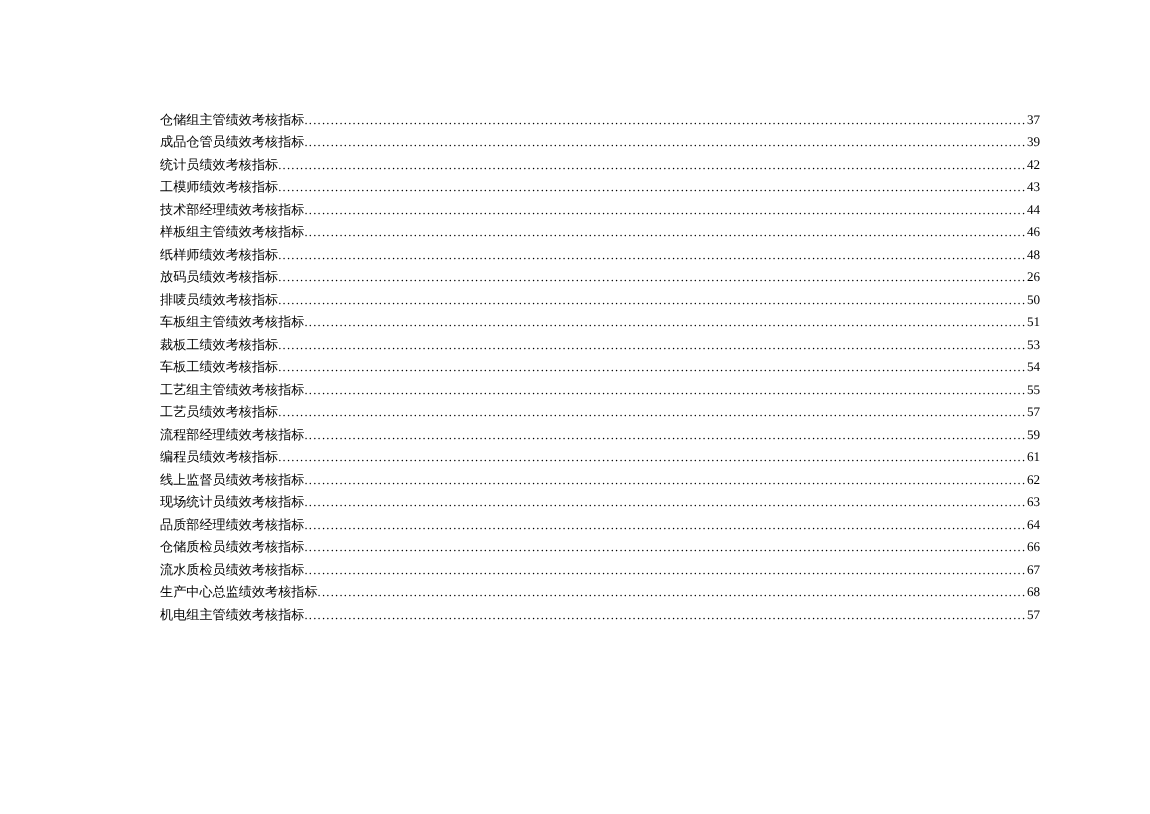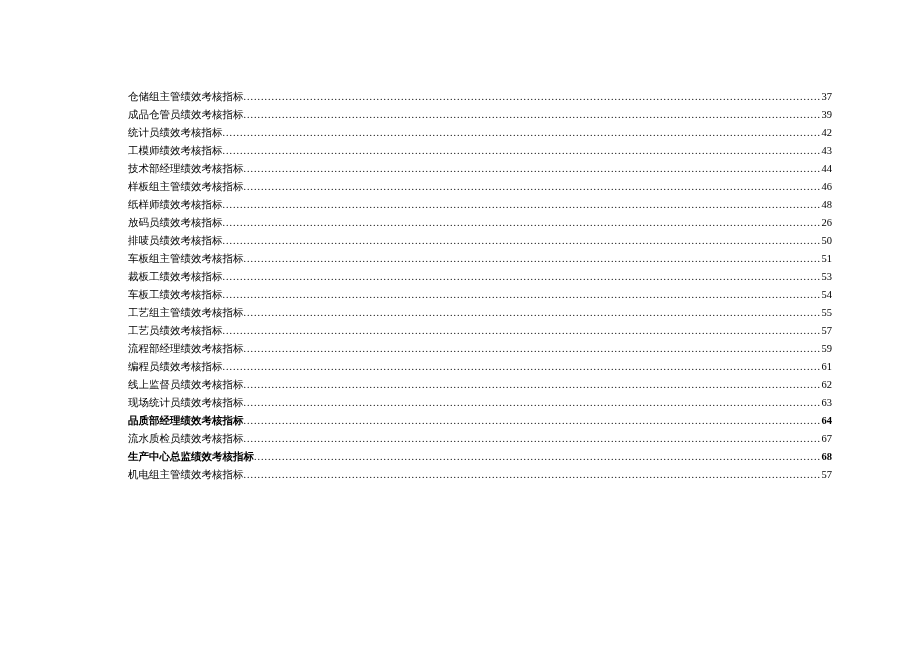--- a/index.html
+++ b/index.html
@@ -20,21 +20,21 @@
     .toc-entry {
       display: flex;
       align-items: center;
       font-size: 10.5px;
       line-height: 18px;
       color: #000000;
       white-space: nowrap;
     }
     .toc-entry.bold .toc-title,
     .toc-entry.bold .toc-page {
-      font-weight: bold;
+      font-weight: normal;
     }
     .toc-title {
       flex-shrink: 0;
     }
     .toc-dots {
       flex: 1;
       overflow: hidden;
       letter-spacing: 1px;
       color: #000000;
       font-size: 10px;
@@ -142,20 +142,25 @@
       <span class="toc-title">现场统计员绩效考核指标</span>
       <span class="toc-dots"></span>
       <span class="toc-page">63</span>
     </div>
     <div class="toc-entry bold">
       <span class="toc-title">品质部经理绩效考核指标</span>
       <span class="toc-dots"></span>
       <span class="toc-page">64</span>
     </div>
     <div class="toc-entry">
+      <span class="toc-title">仓储质检员绩效考核指标</span>
+      <span class="toc-dots"></span>
+      <span class="toc-page">66</span>
+    </div>
+    <div class="toc-entry">
       <span class="toc-title">流水质检员绩效考核指标</span>
       <span class="toc-dots"></span>
       <span class="toc-page">67</span>
     </div>
     <div class="toc-entry bold">
       <span class="toc-title">生产中心总监绩效考核指标</span>
       <span class="toc-dots"></span>
       <span class="toc-page">68</span>
     </div>
     <div class="toc-entry">

